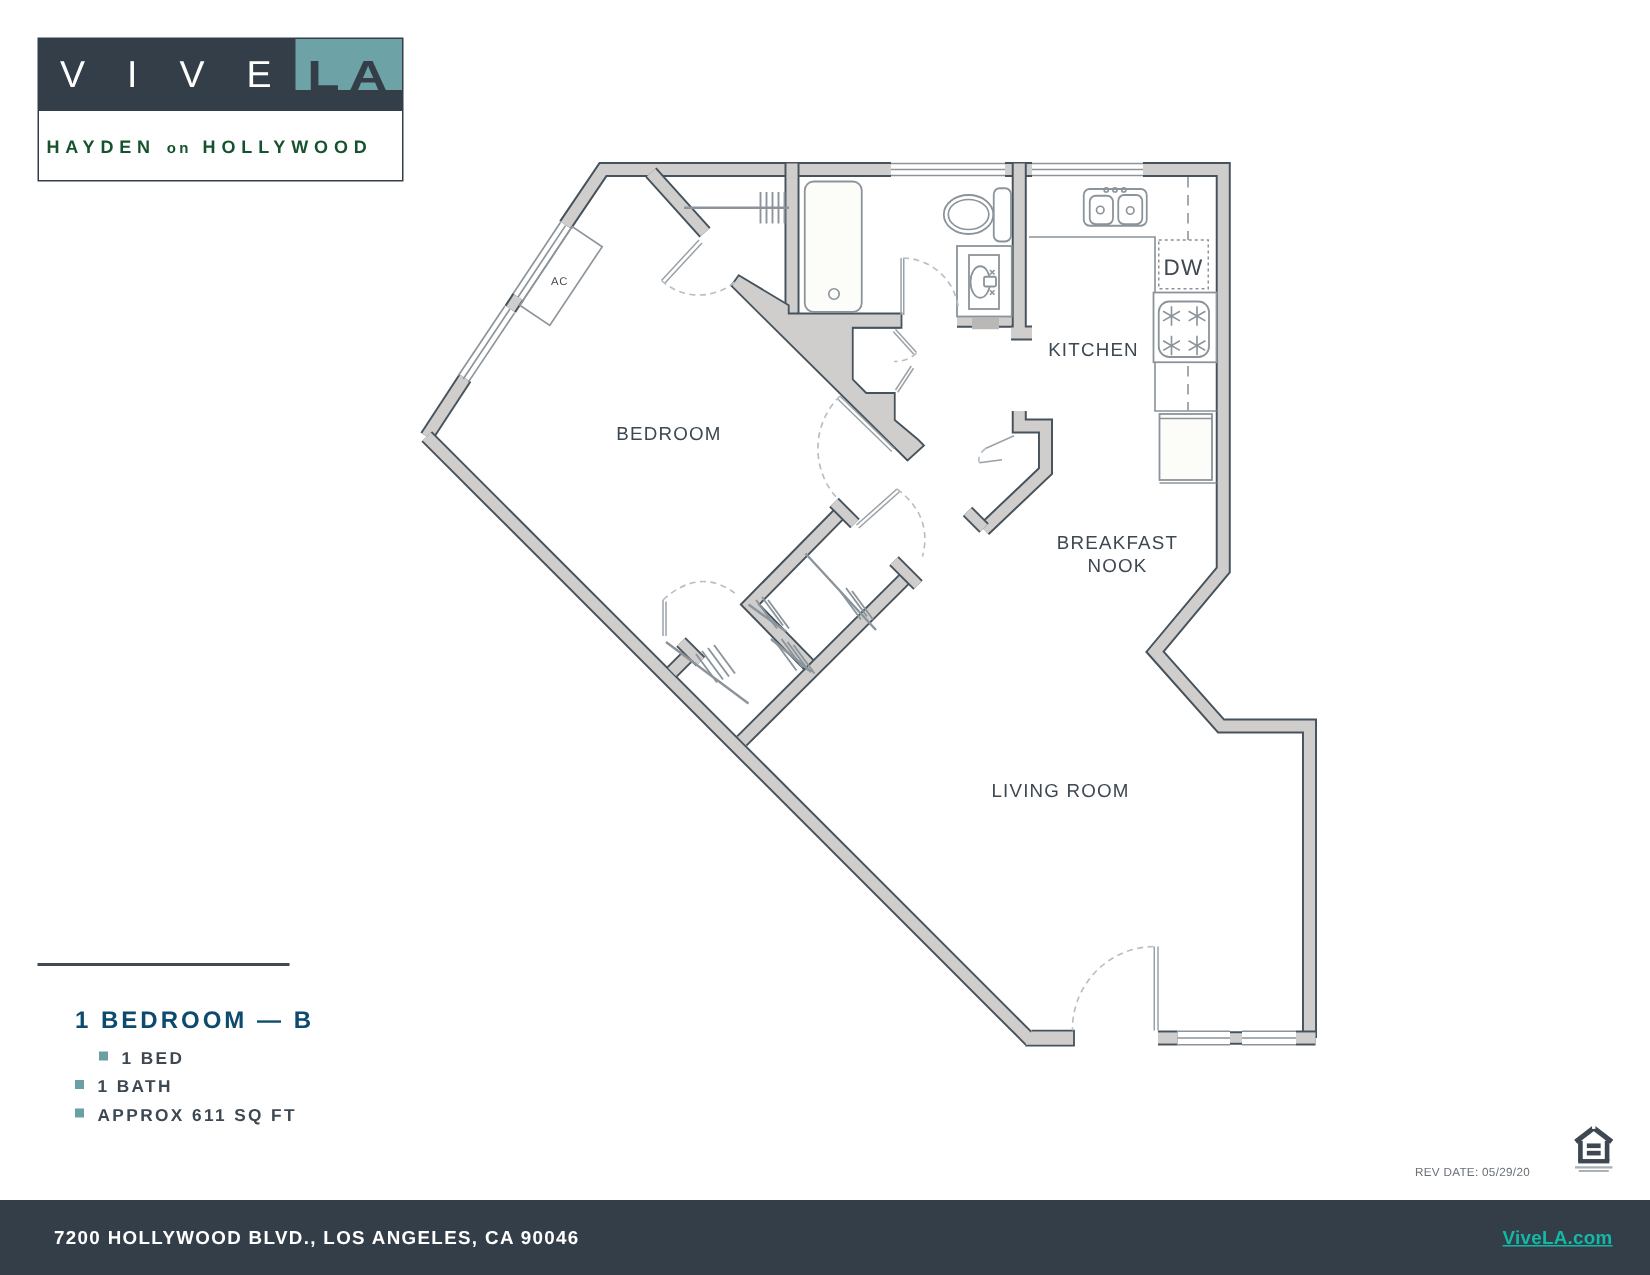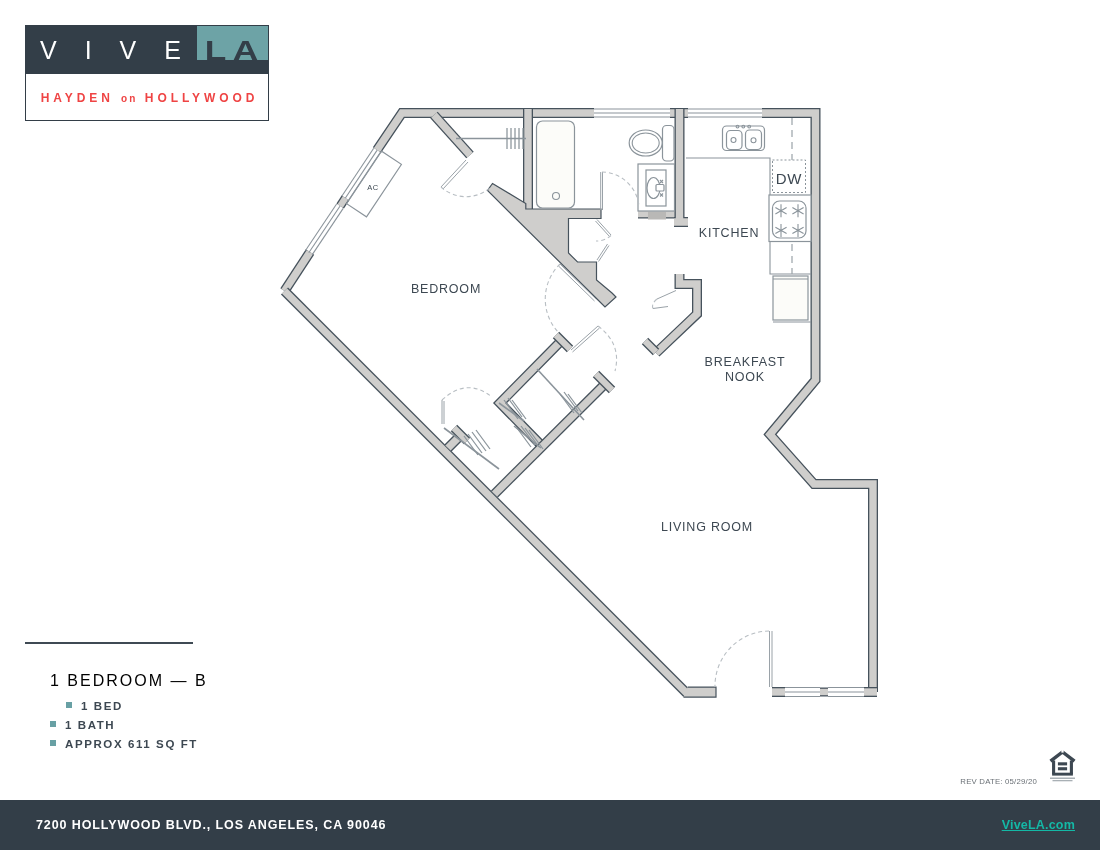--- a/index.html
+++ b/index.html
@@ -7,34 +7,34 @@
   #page{position:relative;width:1100px;height:850px;background:#fff;overflow:hidden;
         font-family:"Liberation Sans",sans-serif;}
   
   #logo{position:absolute;left:25px;top:25px;width:242px;height:94px;border:1.5px solid #333e48;}
   #logo .band{position:absolute;left:0;top:0;width:100%;height:48px;background:#333e48;}
   #logo .vive{position:absolute;left:0;top:0;width:171px;height:54px;color:#fff;
       font-size:25px;letter-spacing:28px;line-height:49px;text-indent:14px;font-weight:400;}
   #logo .la{position:absolute;right:0;top:0;width:71px;height:34px;background:#6da3a6;color:#333e48;
       font-size:28px;font-weight:700;letter-spacing:5px;line-height:49px;text-align:center;}
   #logo .la span{display:inline-block;transform:scaleX(1.26);transform-origin:center;margin-left:5px;}
-  #logo .sub{position:absolute;left:0;top:48px;width:100%;height:46px;background:#fff;color:#ef4444;
-      font-size:12px;font-weight:700;letter-spacing:3.9px;line-height:49px;text-align:center;padding-left:5px;box-sizing:border-box;}
+  #logo .sub{position:absolute;left:0;top:48px;width:100%;height:46px;background:#fff;color:#14532d;
+      font-size:12px;font-weight:700;letter-spacing:3.9px;line-height:49px;padding-left:5px;box-sizing:border-box;}
   #logo .sub .on{font-size:10px;letter-spacing:2.2px;}
   
   #rule{position:absolute;left:25px;top:642px;width:168px;height:2px;background:#3f4a54;}
-  #plan-title{position:absolute;left:50px;top:672px;font-size:16px;font-weight:400;
-      letter-spacing:2px;color:#000000;}
+  #plan-title{position:absolute;left:50px;top:672px;font-size:16px;font-weight:700;
+      letter-spacing:2px;color:#0c4a6e;}
   .feat{position:absolute;left:50px;font-size:11.5px;font-weight:700;letter-spacing:1.6px;
       color:#3d4852;}
   .feat .sq{display:inline-block;width:6px;height:6px;background:#68a0a4;margin-right:9px;
       vertical-align:2px;}
   
   #disc{position:absolute;right:63px;top:760px;text-align:right;color:#5d646b;font-size:9.2px;}
-  #revdate{position:absolute;right:63px;top:777px;text-align:right;color:#6a7076;font-size:7.8px;letter-spacing:.2px;}
+  #revdate{position:absolute;right:80px;top:777px;text-align:right;color:#6a7076;font-size:7.8px;letter-spacing:.2px;}
   
   #footer{position:absolute;left:0;top:800px;width:1100px;height:50px;background:#333e48;}
   #footer .addr{position:absolute;left:25px;top:0;line-height:50px;color:#fff;
       font-size:12.5px;font-weight:700;letter-spacing:0.9px;margin-left:11px;}
   #footer .site{position:absolute;right:25px;top:0;line-height:50px;color:#14b8a6;
       font-size:12.5px;font-weight:700;letter-spacing:.2px;text-decoration:underline;}
   
   #plan{position:absolute;left:0;top:0;}
   .wd{fill:none;stroke:#46525c;stroke-width:10;stroke-linecap:butt;stroke-linejoin:miter;}
   .wg{fill:none;stroke:#cfcecc;stroke-width:7.4;stroke-linecap:butt;stroke-linejoin:miter;}

